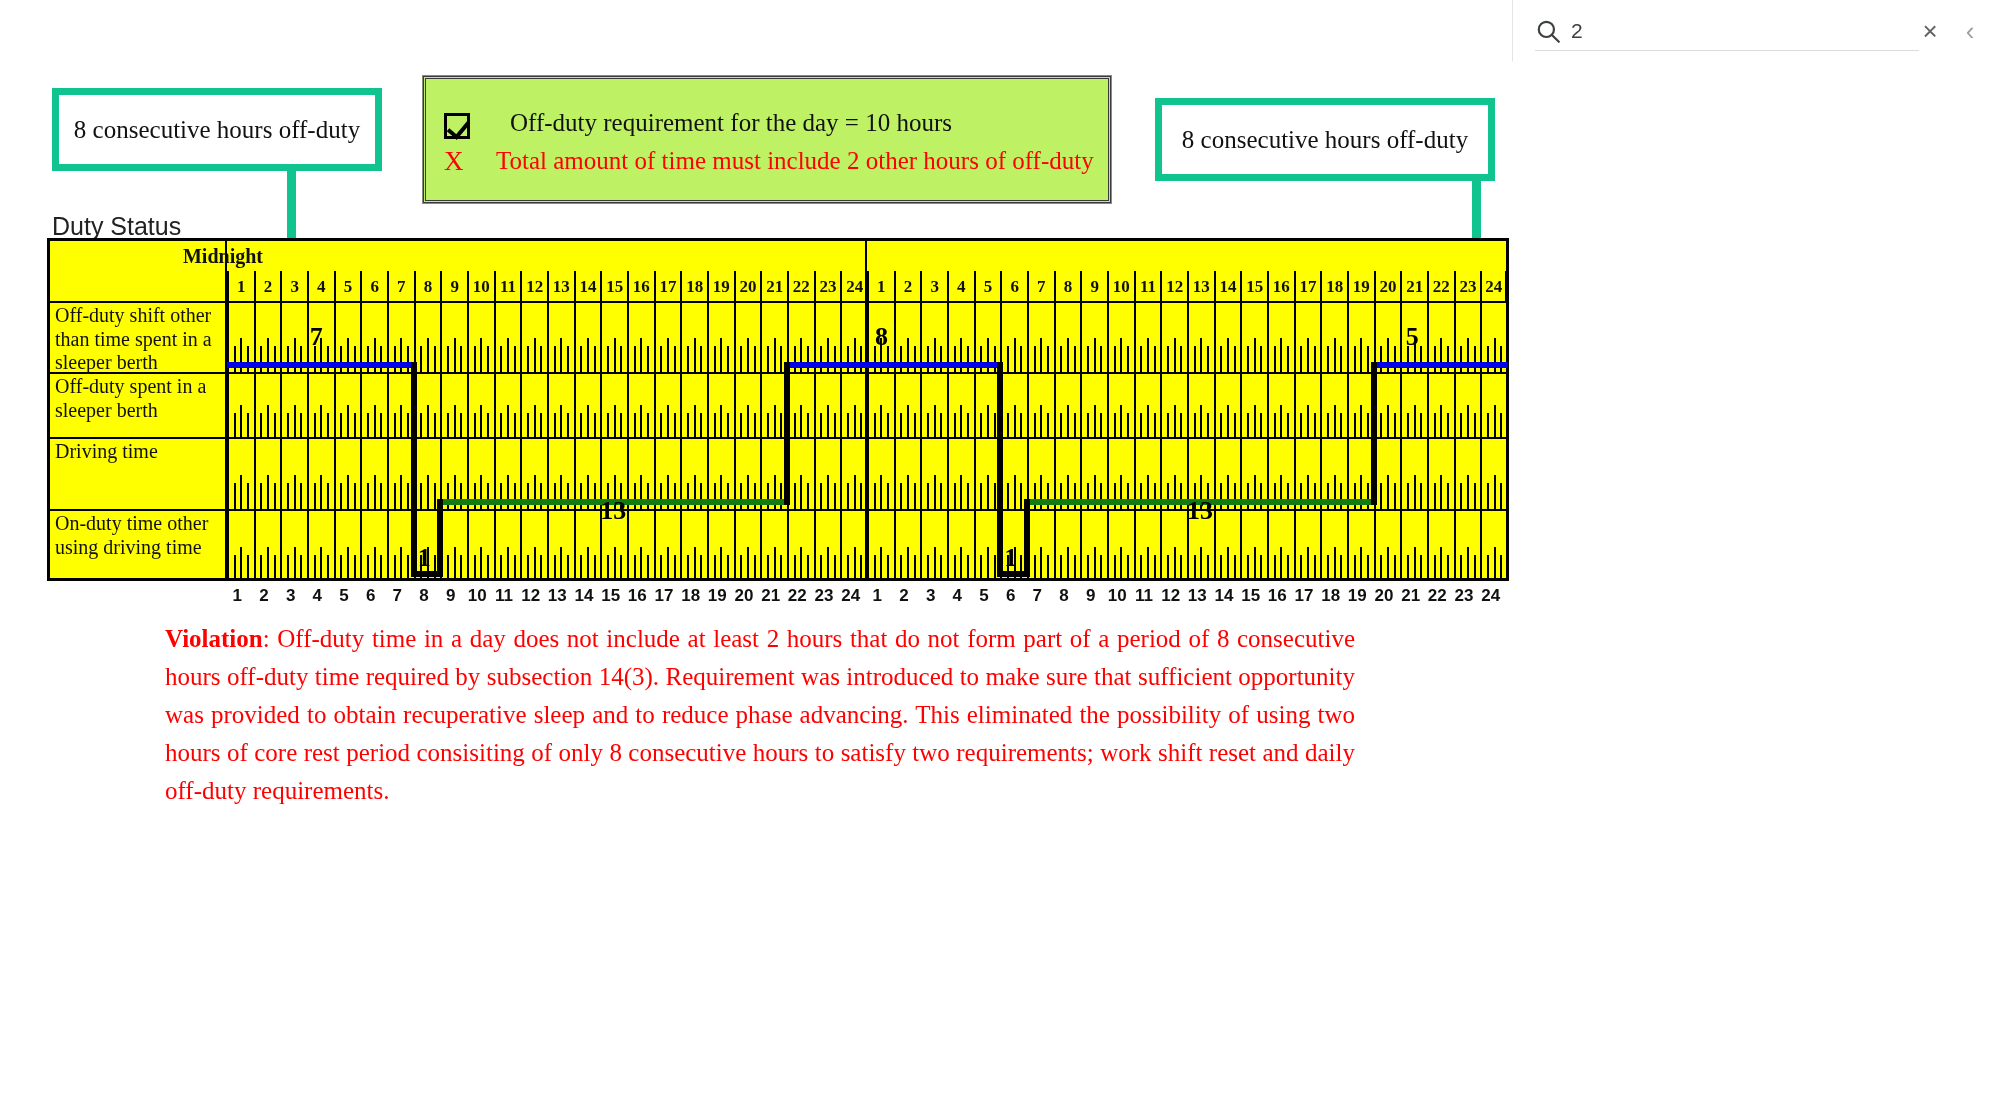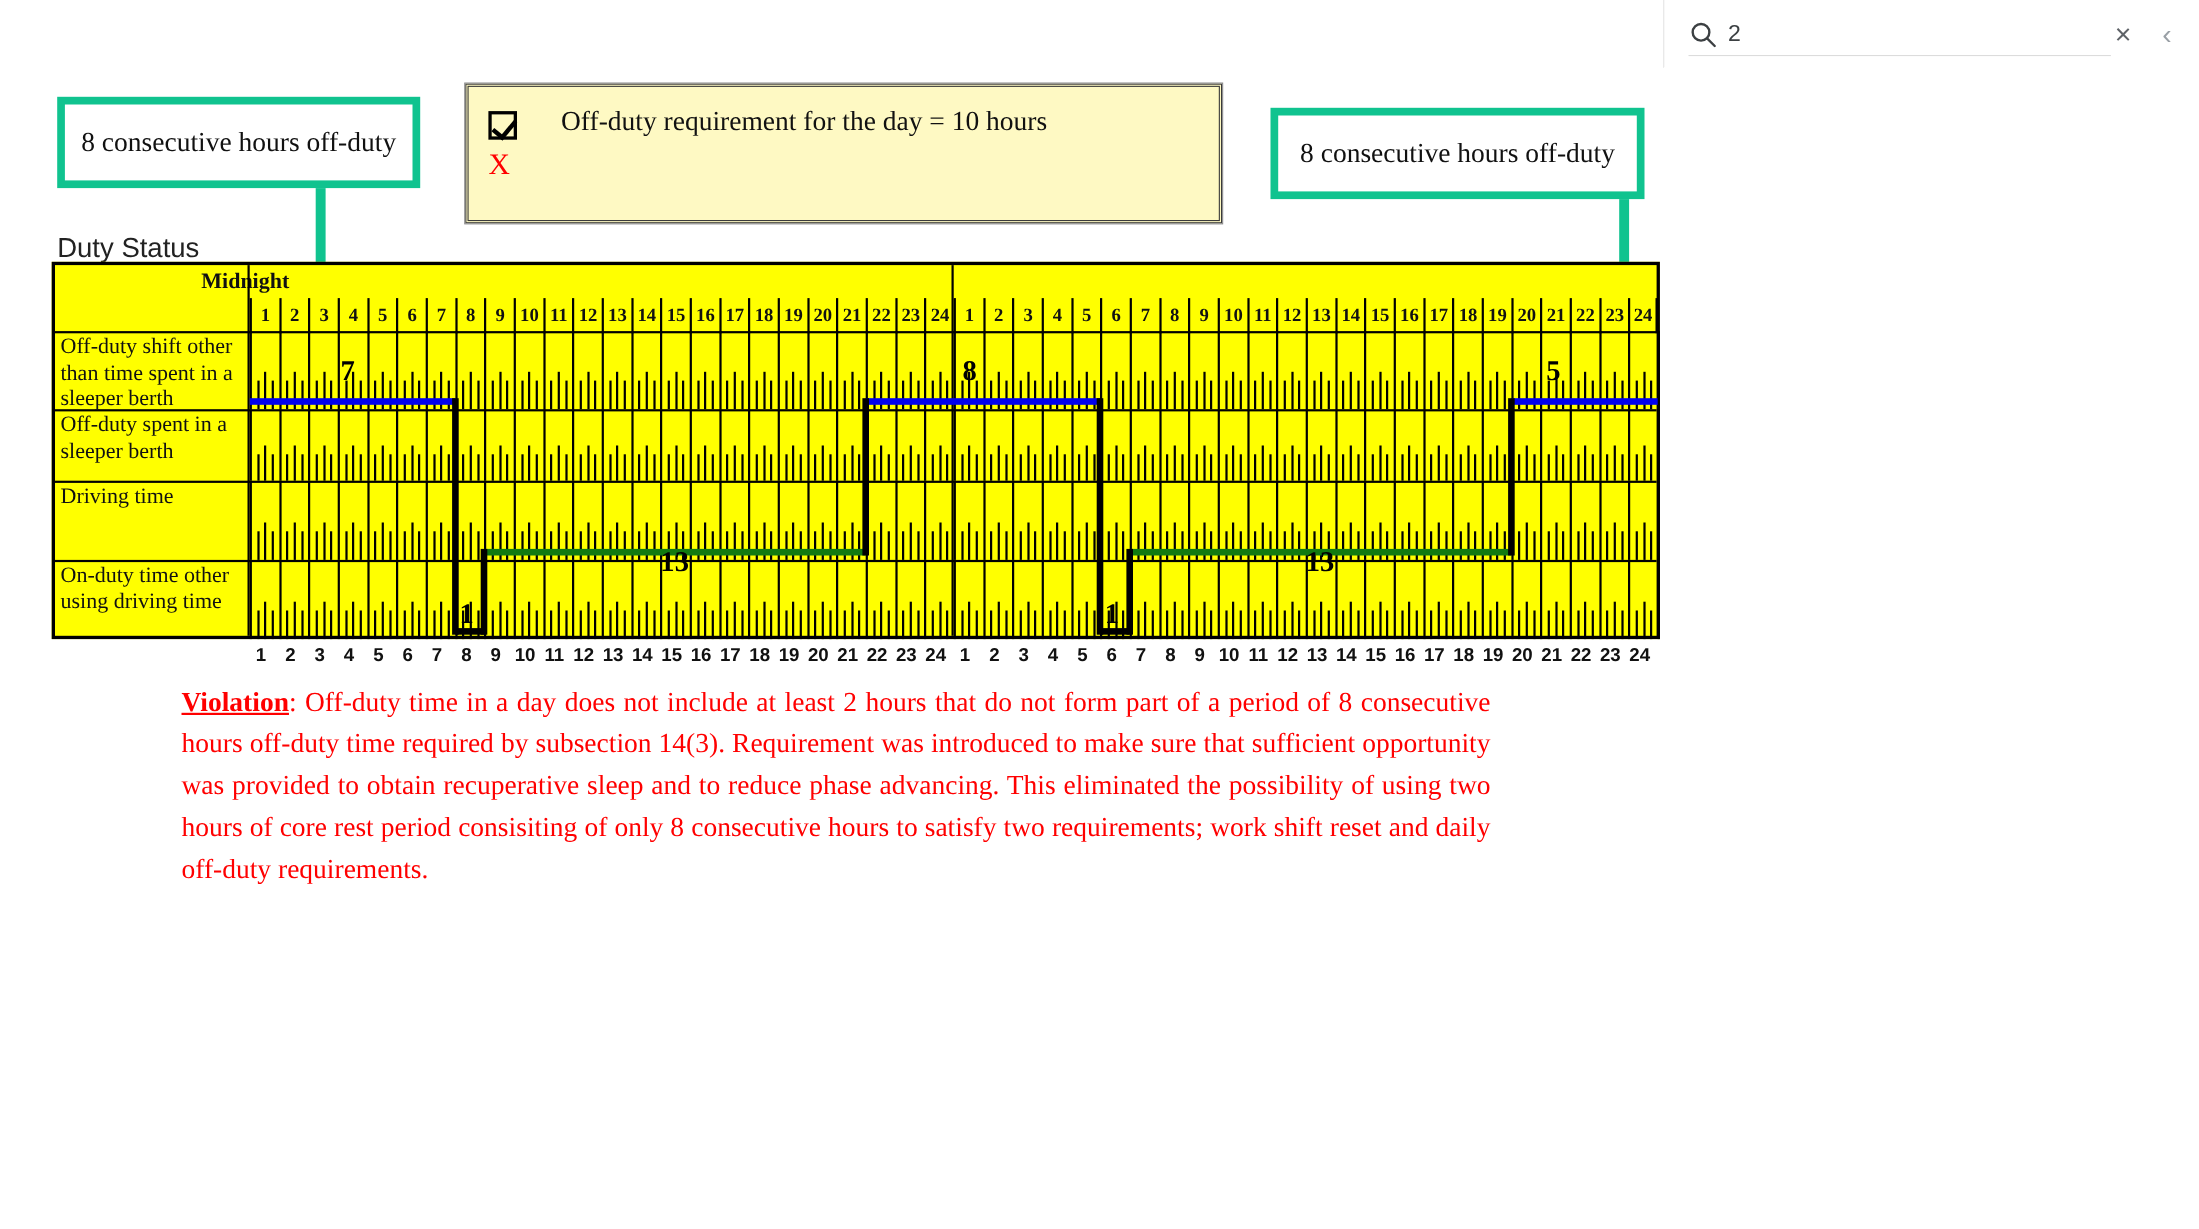--- a/index.html
+++ b/index.html
@@ -76,24 +76,24 @@
     border-left: 13px solid transparent;
     border-right: 13px solid transparent;
     border-top: 20px solid #10c38f;
   }
 
   
   #legend {
     position: absolute;
     left: 423px; top: 76px;
     width: 688px; height: 127px;
-    background: #fef9c3;
+    background: #bef264;
     border: 3px double #3a3a3a;
     outline: 1px solid #8a8a8a;
-    padding: 16px 12px 8px 14px;
+    padding: 28px 12px 8px 14px;
   }
   .legend-row { display: flex; align-items: flex-start; }
   .legend-mark {
     width: 56px; flex: 0 0 56px;
     font-size: 27px; line-height: 1.25;
     text-align: left; padding-left: 4px;
   }
   .legend-text { font-size: 25px; line-height: 1.3; }
   .legend-row.r1 { margin-bottom: 4px; }
   .legend-row.r1 .legend-text { color: #111111; padding-left: 14px; }
@@ -200,21 +200,20 @@
     left: 165px; top: 620px;
     width: 1190px;
     color: #ff0000;
     font-size: 25px;
     line-height: 1.52;
     text-align: justify;
     font-family: "Liberation Serif", serif;
   }
   #violation .vhead {
     font-weight: bold;
-    text-decoration: underline;
     color: #ff0000;
   }
 </style>
 </head>
 <body>
 
 <div id="page">
 
   <div id="searchbar">
     <span class="mag-icon">
@@ -247,20 +246,21 @@
 
   <div id="legend">
     <div class="legend-row r1">
       <span class="legend-mark">
         <span class="cbox"></span>
       </span>
       <span class="legend-text">Off-duty requirement for the day = 10 hours</span>
     </div>
     <div class="legend-row r2">
       <span class="legend-mark">X</span>
+      <span class="legend-text">Total amount of time must include 2 other hours of off-duty</span>
     </div>
   </div>
 
   <div id="duty-title">Duty Status</div>
 
   <div id="grid">
 
     <div id="midnight-label">Midnight</div>
 
     <div class="vsep" style="left:175px;"></div>

